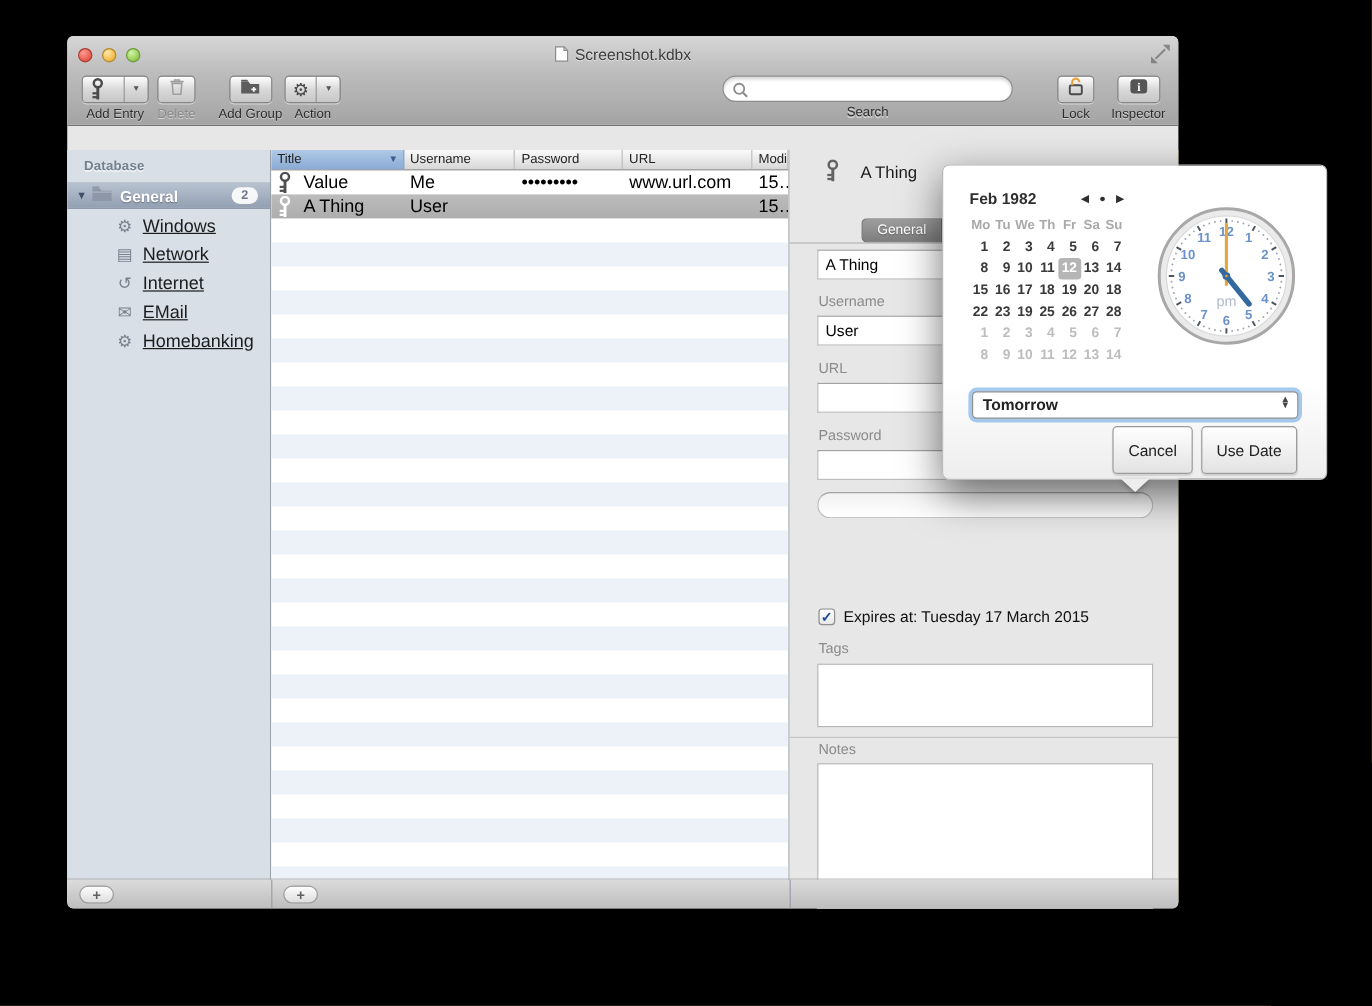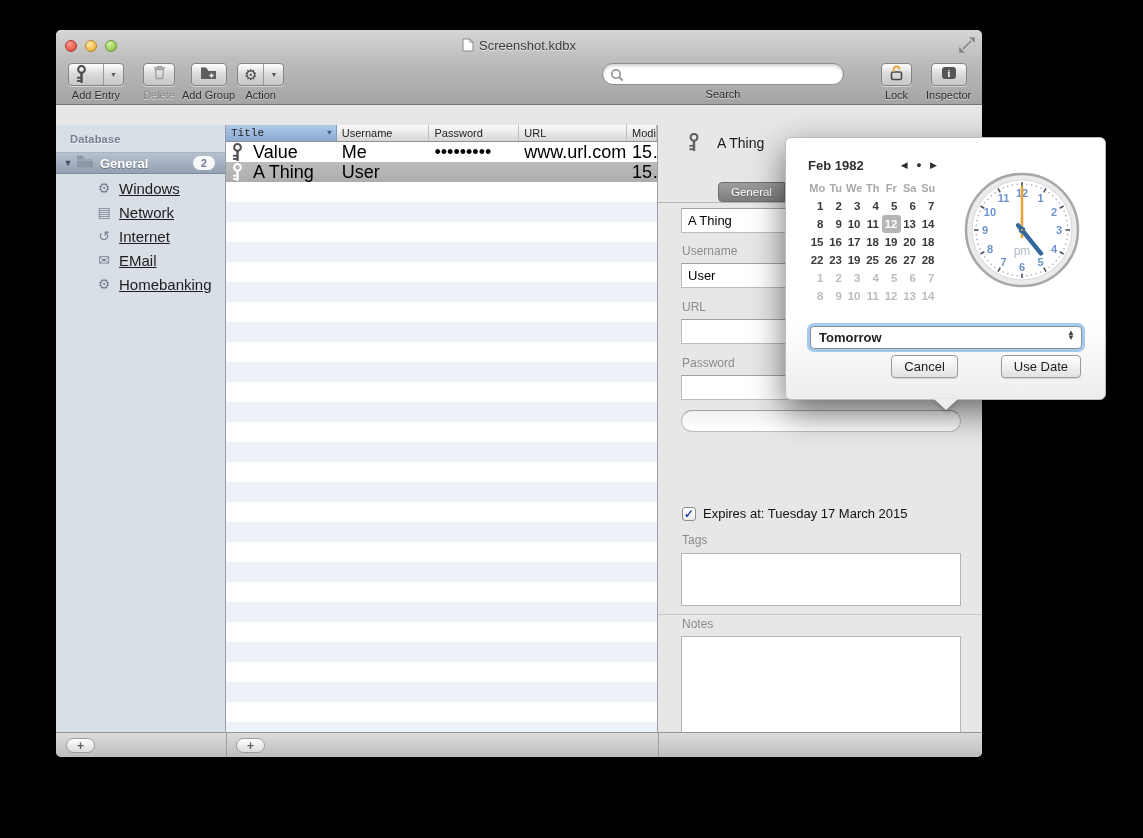--- a/index.html
+++ b/index.html
@@ -59,24 +59,24 @@
   .side-items { position:absolute; left:0; top:51px; width:100%; }
   .side-item { height:24px; display:flex; align-items:center; }
   .side-item .icon { width:16px; margin-left:40px; margin-right:7px; font-size:14px; color:#78828f; text-align:center; }
   .side-item .lbl { font-size:15px; color:#1c1c1c;text-decoration:underline; }
 
   
   .main { position:absolute; left:170px; top:0; width:432px; height:627px; background:#fff; border-right:1px solid #9aa0a8; overflow:hidden; }
   .thead { position:absolute; left:0; top:0; width:100%; height:17px; display:flex;
     background:linear-gradient(#fbfbfb,#d6d6d6); border-bottom:1px solid #8f8f8f; }
   .th { font-size:11px; color:#222; padding:2px 0 0 5px; border-right:1px solid #bfbfbf; position:relative; }
-  .th.sorted { background:linear-gradient(#b0c9e6,#8aabd4); border-right:1px solid #7d9cc4;font-family:Liberation Mono, monospace; }
+  .th.sorted { background:linear-gradient(#b0c9e6,#8aabd4); border-right:1px solid #7d9cc4; }
   .th.sorted .sort { position:absolute; right:4px; top:3px; font-size:8px; color:#3c5e8c; }
   .tbody { position:absolute; left:0; top:17px; width:100%; height:610px; }
-  .trow { height:20px; display:flex; align-items:center; font-size:18px; color:#000; }
+  .trow { height:20px; display:flex; align-items:center; font-size:15px; color:#000; }
   .trow.selected { background:linear-gradient(#bcbcbc,#adadad); }
   .trow .cell { overflow:hidden; white-space:nowrap; padding-left:5px; }
   .trow .titlecell { display:flex; align-items:center; padding-left:5px; }
   .key-ico { display:inline-flex; width:13px; margin-right:9px; }
   .stripe { height:20px; }
   .stripe.alt { background:#edf2f8; }
 
   
   .inspector { position:absolute; left:602px; top:0; width:324px; height:627px; background:#e7e7e7; }
   .insp-head { position:absolute; left:25px; top:8px; display:flex; align-items:center; }
@@ -126,23 +126,23 @@
     font-size:11.5px; font-weight:bold; color:#3a3a3a; }
   .cal-grid .dh { color:#a9a9a9; font-size:11px; justify-content:center; padding-right:0; }
   .cal-grid .muted { color:#bdbdbd; }
   .cal-grid .sel { background:#b5b5b5; border-radius:3px; color:#fff; }
   .clockwrap { position:absolute; left:176px; top:32px; }
   .preset { position:absolute; left:24px; top:188px; width:272px; height:23px; background:#fff;
     border:1px solid #909090; border-radius:4px; box-shadow:0 0 0 3px rgba(109,167,232,.6);
     font-size:13px; font-weight:bold; color:#222; display:flex; align-items:center; padding-left:8px; }
   .preset .stepper { position:absolute; right:6px; top:4px; display:flex; flex-direction:column; line-height:.62; color:#444; font-size:8px; }
   .pop-btns { position:absolute; right:24px; top:217px; display:flex; gap:7px; }
-  .pbtn { height:23px; padding:0 12px; border:1px solid #9b9b9b; border-radius:4px;
+  .pbtn { height:40px; padding:0 12px; border:1px solid #9b9b9b; border-radius:4px;
     background:linear-gradient(#ffffff,#e2e2e2); font-size:13px; color:#222; display:flex; align-items:center;
-    box-shadow:0 1px 1px rgba(0,0,0,.12);margin-left:36px; }
+    box-shadow:0 1px 1px rgba(0,0,0,.12); }
 </style>
 </head>
 <body>
 
 <div class="stage">
   <div class="window">
 
     <div class="chrome">
       <span class="tl red"></span>
       <span class="tl yel"></span>
@@ -179,21 +179,21 @@
                 </svg>
               </span>
             </span>
           <span class="seg">
               <span class="caret">▼</span>
             </span>
         </div>
         <div class="tb-label">Add Entry</div>
       </div>
 
-      <div class="tbgroup disabled" style="left:87px">
+      <div class="tbgroup disabled" style="left:75px">
         <div class="tbtn" style="width:32px">
           <span>
             <svg width="13" height="15" viewBox="0 0 13 15">
                 <g fill="none" stroke="#9f9f9f" stroke-width="1.3">
                   <path d="M2.5 4.5 h8 l-.8 9 h-6.4 z"></path>
                   <line x1="1" y1="3" x2="12" y2="3"></line>
                   <path d="M4.5 3 v-1.3 h4 V3"></path>
                 </g>
               </svg>
           </span>

